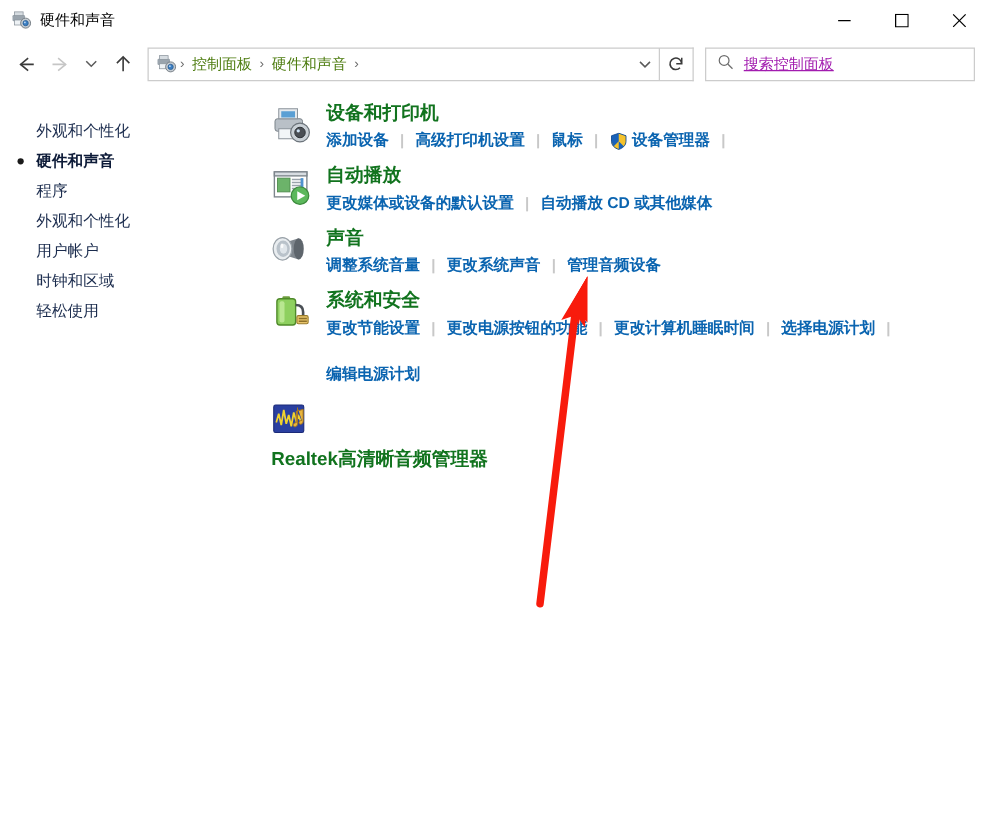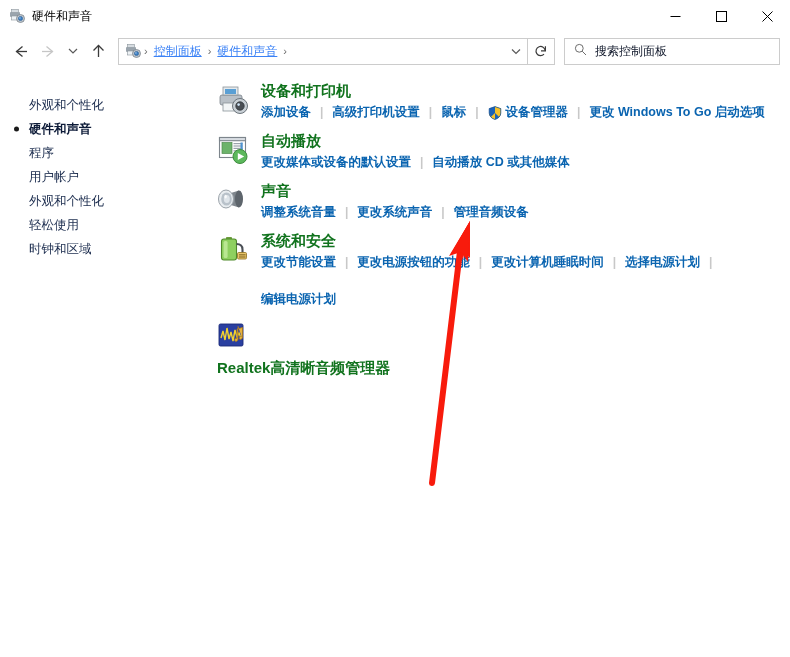--- a/index.html
+++ b/index.html
@@ -102,25 +102,24 @@
     overflow: hidden;
   }
   .crumb-icon {
     width: 16px;
     height: 16px;
     flex: none;
     margin-right: 2px;
   }
   .crumb {
     font-size: 12px;
-    color: #3b82f6;
+    color: #4d7c0f;
     padding: 2px 5px;
     white-space: nowrap;
     cursor: default;
-    text-decoration: underline;
   }
   .crumb-sep {
     color: #6b6b6b;
     font-size: 11px;
     padding: 0 1px;
     user-select: none;
   }
   .addr-dropdown {
     width: 22px;
     height: 23px;
@@ -147,22 +146,23 @@
     background: #ffffff;
     display: flex;
     align-items: center;
     margin-left: 9px;
     flex: none;
     gap: 8px;
     padding-left: 9px;
   }
   .search-placeholder {
     font-size: 12px;
-    color: #0f172a;
-    white-space: nowrap;
+    color: #a21caf;
+    white-space: nowrap;
+    text-decoration: underline;
   }
 
   
   .content {
     display: flex;
     height: 587px;
     background: #ffffff;
   }
   .sidebar {
     width: 211px;
@@ -387,24 +387,24 @@
   </div>
 </div>
 
 <div class="content">
 
   <div class="sidebar">
     <div class="side-gap"></div>
     <div class="side-item">外观和个性化</div>
     <div class="side-item current">硬件和声音</div>
     <div class="side-item">程序</div>
+    <div class="side-item">外观和个性化</div>
     <div class="side-item">用户帐户</div>
-    <div class="side-item">外观和个性化</div>
+    <div class="side-item">时钟和区域</div>
     <div class="side-item">轻松使用</div>
-    <div class="side-item">时钟和区域</div>
   </div>
 
   <div class="main">
 
     <div class="category">
       <span class="cat-icon">
         <svg width="32" height="32" viewBox="0 0 32 32">
           <rect x="3" y="12" width="22" height="10" rx="2" fill="#b9c0c7" stroke="#7b838a" stroke-width="0.8"></rect>
           <rect x="6" y="4" width="15" height="8" fill="#e4e9ed" stroke="#8b939a" stroke-width="0.8"></rect>
           <rect x="8" y="6" width="11" height="5" fill="#5a9fd4"></rect>
@@ -428,21 +428,20 @@
               <svg width="14" height="14" viewBox="0 0 14 14">
                 <path d="M7 0.6 L12.8 2.6 L12.8 7 C12.8 10.2 10.2 12.6 7 13.5 C3.8 12.6 1.2 10.2 1.2 7 L1.2 2.6 Z" fill="#1a62b8"></path>
                 <path d="M7 0.6 L12.8 2.6 L12.8 7 C12.8 8.6 12.2 10 11.2 11.1 L7 7 Z" fill="#f5c22b"></path>
                 <path d="M1.2 7 C1.2 8.6 1.8 10 2.8 11.1 L7 7 L7 13.5 C5.4 13.05 3.95 12.2 2.8 11.1" fill="#f5c22b"></path>
                 <path d="M7 0.6 L12.8 2.6 L12.8 7 C12.8 10.2 10.2 12.6 7 13.5 C3.8 12.6 1.2 10.2 1.2 7 L1.2 2.6 Z" fill="none" stroke="#0f4a92" stroke-width="0.7"></path>
               </svg>
             </span>
             <span>设备管理器</span>
           </span>
           <span class="link-sep">|</span>
-          <span class="cat-link">更改 Windows To Go 启动选项</span>
         </div>
       </div>
     </div>
 
     <div class="category">
       <span class="cat-icon">
         <svg width="32" height="32" viewBox="0 0 32 32">
           <rect x="2.5" y="4.5" width="26" height="20" fill="#ffffff" stroke="#7d858c" stroke-width="1.1"></rect>
           <rect x="2.5" y="4.5" width="26" height="3.2" fill="#d8dde2" stroke="#7d858c" stroke-width="1.1"></rect>
           <rect x="5" y="9.5" width="10" height="11" fill="#6cb36a"></rect>

